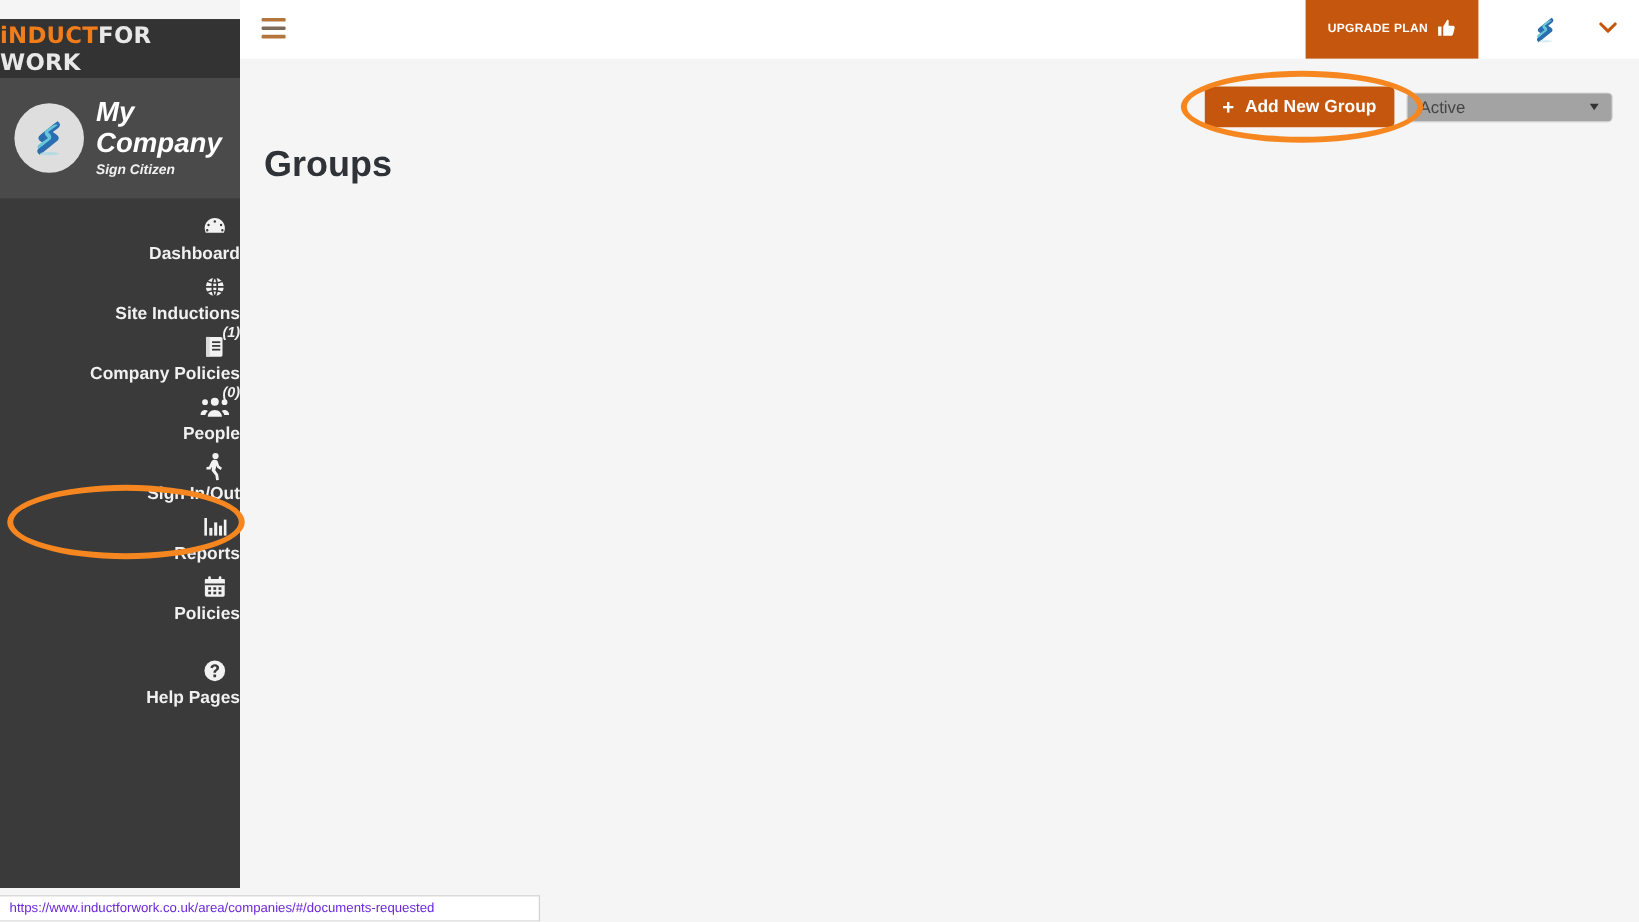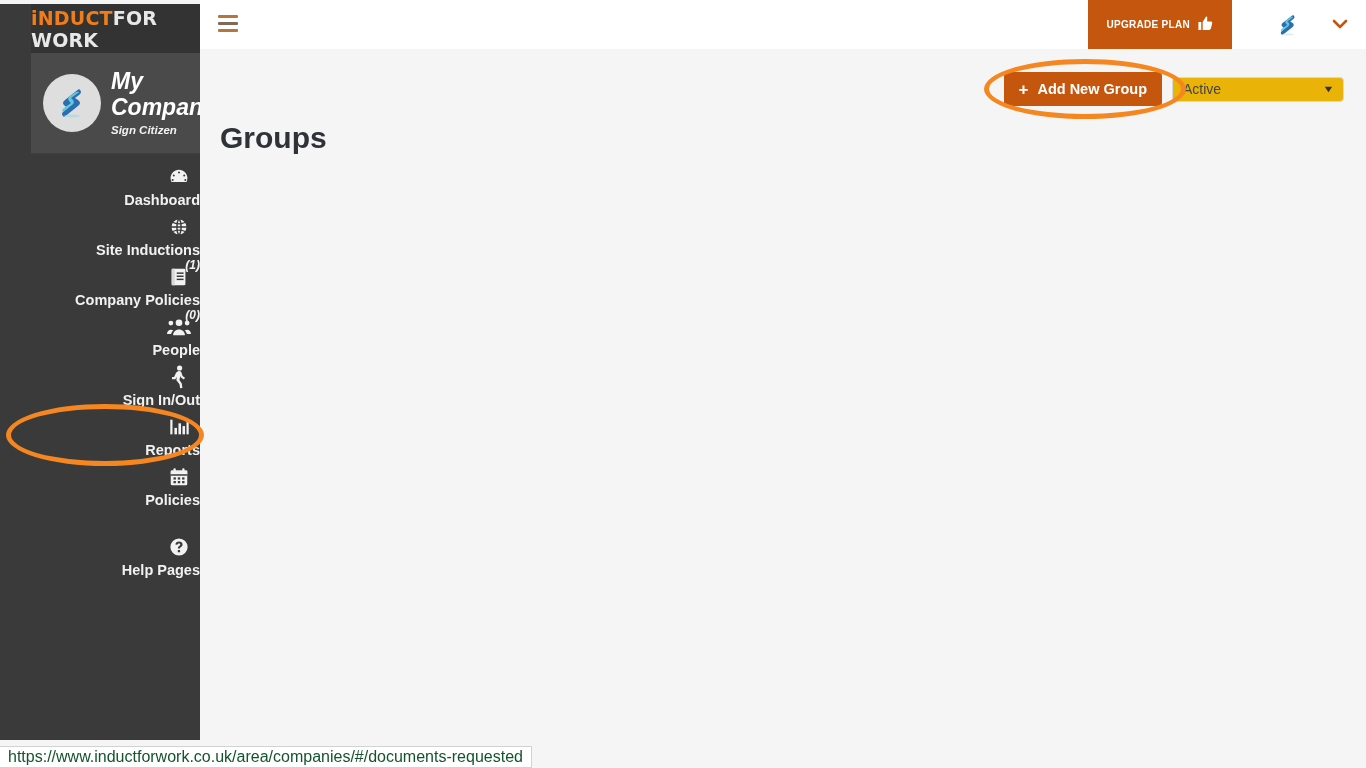--- a/index.html
+++ b/index.html
@@ -8,24 +8,23 @@
     overflow: hidden;
     font-family: "Liberation Sans", sans-serif;
     background: #f5f5f5;
   }
 
   
   #app { position: relative; width: 1366px; height: 768px; }
 
   
   #sidebar {
-    position: absolute; left: 0; top: 4px;
+    position: absolute; left: 0; top: 16px;
     width: 200px; height: 740px;
     background: #3a3a3a;
-    padding-left: 31px;
   }
   #logo-bar {
     height: 49px; background: #333333;
     display: flex; align-items: center; justify-content: center;
   }
   .logo-text {
     font-size: 19px; font-weight: bold;
     letter-spacing: .2px;
     font-family: "DejaVu Sans", sans-serif;
   }
@@ -123,21 +122,21 @@
   }
   #add-new-group {
     background: #c5560d; color: #fff; border: none;
     height: 34px; padding: 0 15px; border-radius: 4px;
     font-size: 14.5px; font-weight: bold; cursor: pointer;
     display: flex; align-items: center; gap: 9px;
     font-family: "Liberation Sans", sans-serif;
   }
   #add-new-group .plus { font-size: 17px; line-height: 1; font-weight: bold; }
   #status-filter {
-    width: 172px; height: 25px; background: #eab308;
+    width: 172px; height: 25px; background: #a3a3a3;
     border: 1px solid #d8d8d8; border-radius: 4px;
     display: flex; align-items: center;
     padding: 0 10px; cursor: pointer;
     font-size: 14px; color: #444;
     justify-content: space-between;
   }
   #status-filter .caret {
     font-size: 9px; color: #333; transform: scaleX(1.4);
   }
   #page-title {
@@ -155,21 +154,21 @@
   }
   #annot-button { left: 984px; top: 59px;  width: 202px; height: 60px; }
   #annot-nav    { left: 6px;   top: 404px; width: 198px; height: 62px; }
 
   
   #statusbar {
     position: absolute; left: 0; top: 746px;
     height: 22px; min-width: 450px;
     background: #fff; border: 1px solid #d2d2d2; border-left: none;
     display: flex; align-items: center; padding: 0 8px;
-    font-size: 16px; color: #14532d;
+    font-size: 11px; color: #6d28d9;
     font-family: "Liberation Sans", sans-serif;
   }
   #statusbar-strip {
     position: absolute; left: 0; top: 740px;
     width: 1366px; height: 28px; background: #f5f5f5;
   }
 </style>
 </head>
 <body>
 

